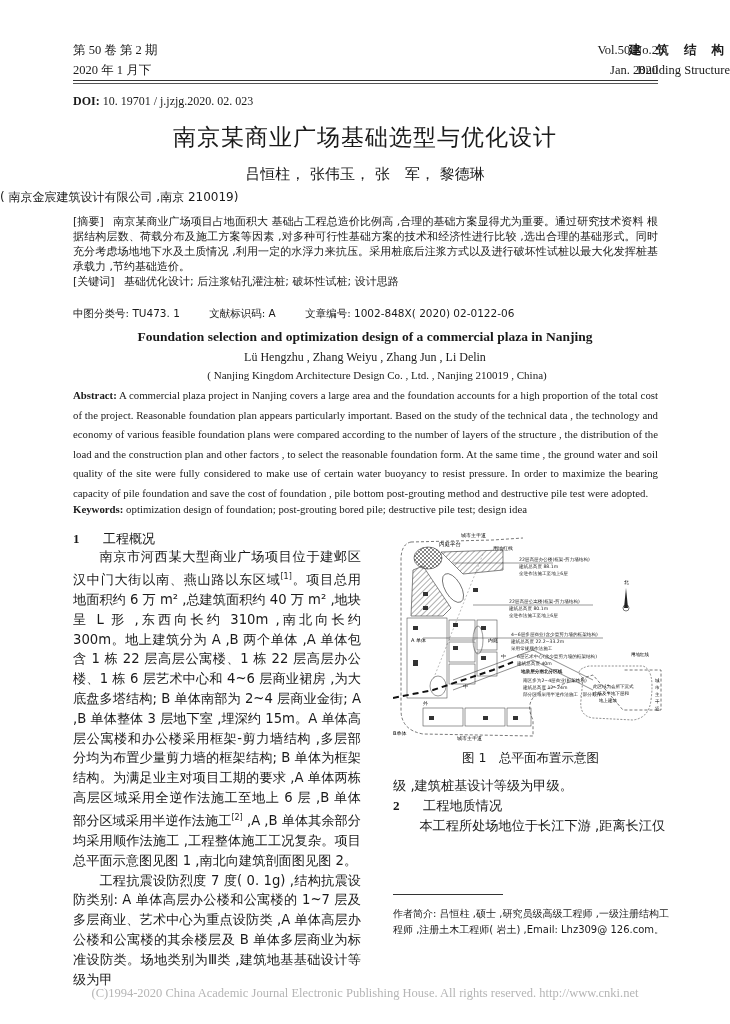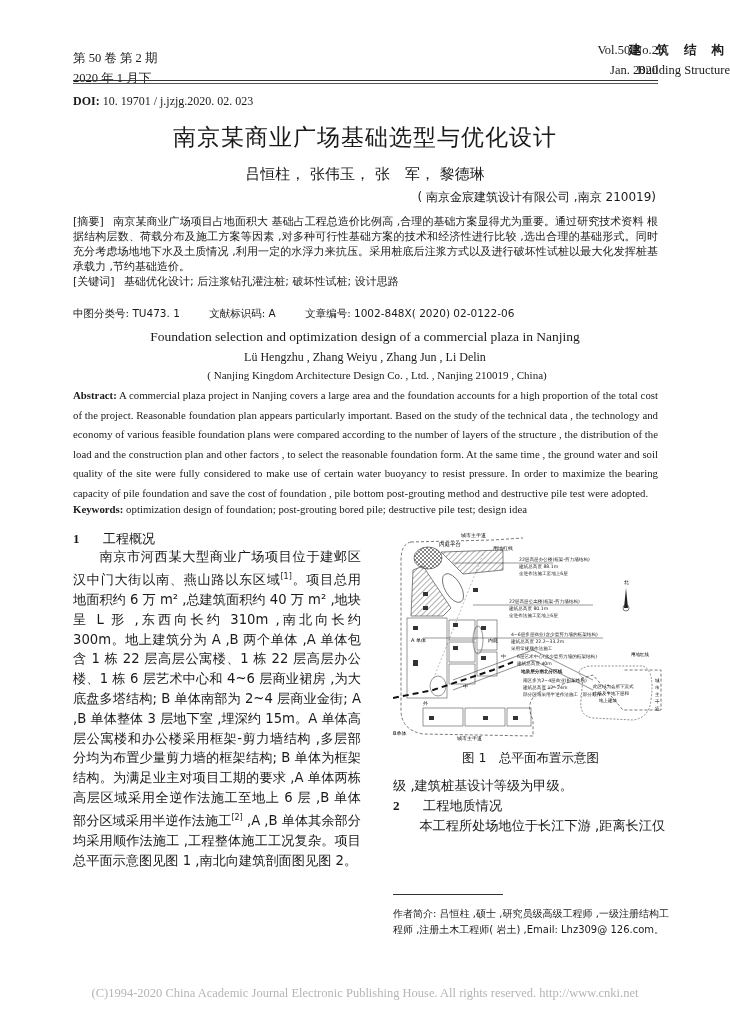--- a/index.html
+++ b/index.html
@@ -3,34 +3,34 @@
 <meta charset="utf-8">
 <style>
   html,body{margin:0;padding:0;background:#fff;}
   body{width:730px;height:1024px;position:relative;overflow:hidden;color:#1a1a1a;
        font-family:"DejaVu Serif","Liberation Serif",serif;}
   .abs{position:absolute;}
   .serif{font-family:"Liberation Serif","DejaVu Serif",serif;}
   .sans{font-family:"DejaVu Sans","Liberation Sans",sans-serif;}
   
   .hdr{font-size:12.5px;line-height:20px;}
-  .hdr-left{left:73px;top:48px;}
+  .hdr-left{left:73px;top:40px;}
   .hdr-center{left:0;width:730px;top:40px;text-align:right;}
   .hdr-right{right:72px;top:40px;text-align:right;}
   .hdr-rule1{left:73px;width:585px;top:80px;height:0;border-top:1.5px solid #333;}
   .hdr-rule2{left:73px;width:585px;top:83px;height:0;border-top:0.8px solid #555;}
   .doi{left:73px;top:94px;font-size:12px;}
   .doi b{font-weight:bold;}
   .title{left:0;width:730px;top:122px;text-align:center;font-size:23px;letter-spacing:1px;}
   .authors{left:0;width:730px;top:165px;text-align:center;font-size:15px;}
-  .affil{left:0;width:656px;top:189px;text-align:right;font-size:12px;}
+  .affil{left:0;width:656px;top:189px;text-align:left;font-size:12px;}
   .abs-cn{left:73px;width:585px;top:214px;font-size:11px;line-height:15px;text-align:justify;}
   .cls-row{left:73px;top:307px;font-size:10.5px;}
   .cls-row span{margin-right:26px;}
-  .en-title{left:0;width:730px;top:329px;text-align:center;font-size:13.5px;font-weight:normal;}
+  .en-title{left:0;width:730px;top:329px;text-align:center;font-size:13.5px;font-weight:bold;}
   .en-authors{left:0;width:730px;top:350px;text-align:center;font-size:12px;}
   .en-affil{left:12px;width:730px;top:369px;text-align:center;font-size:11px;}
   .en-abstract{left:73px;width:585px;top:386px;font-size:10.8px;line-height:19.6px;text-align:justify;}
   .en-abstract b{font-weight:bold;margin-top:28px;}
   .en-kw{left:73px;top:503px;font-size:10.8px;}
   
   .sec1{left:73px;top:530px;font-size:13px;}
   .sec-num{display:inline-block;width:30px;font-weight:bold;}
   .body-left{left:73px;width:288px;top:547px;font-size:13.2px;line-height:19.8px;text-align:justify;}
   .body-left p{margin:0;text-indent:2em;}
@@ -94,20 +94,21 @@
 </div>
 <div class="abs en-kw serif">
   <b>Keywords:</b><span> optimization design of foundation;  post-grouting bored pile;  destructive pile test;  design idea</span>
 </div>
 
 <div class="abs sec1 sans">
   <span class="sec-num serif">1</span><span>工程概况</span>
 </div>
 <div class="abs body-left sans">
   <p><span>南京市河西某大型商业广场项目位于建邺区汉中门大街以南、燕山路以东区域</span><sup>[1]</sup><span>。项目总用地面积约 6 万 m² ,总建筑面积约 40 万 m² ,地块呈 L 形 ,东西向长约 310m ,南北向长约 300m。地上建筑分为 A ,B 两个单体 ,A 单体包含 1 栋 22 层高层公寓楼、1 栋 22 层高层办公楼、1 栋 6 层艺术中心和 4~6 层商业裙房 ,为大底盘多塔结构; B 单体南部为 2~4 层商业金街; A ,B 单体整体 3 层地下室 ,埋深约 15m。A 单体高层公寓楼和办公楼采用框架-剪力墙结构 ,多层部分均为布置少量剪力墙的框架结构; B 单体为框架结构。为满足业主对项目工期的要求 ,A 单体两栋高层区域采用全逆作法施工至地上 6 层 ,B 单体部分区域采用半逆作法施工</span><sup>[2]</sup><span> ,A ,B 单体其余部分均采用顺作法施工 ,工程整体施工工况复杂。项目总平面示意图见图 1 ,南北向建筑剖面图见图 2。</span></p>
+  <p>工程抗震设防烈度 7 度( 0. 1g) ,结构抗震设防类别: A 单体高层办公楼和公寓楼的 1~7 层及多层商业、艺术中心为重点设防类 ,A 单体高层办公楼和公寓楼的其余楼层及 B 单体多层商业为标准设防类。场地类别为Ⅲ类 ,建筑地基基础设计等级为甲</p>
 </div>
 
 <div class="abs figure">
   <svg width="275" height="212" viewBox="0 0 275 212">
     <defs>
       <pattern id="hatch" width="4" height="4" patternUnits="userSpaceOnUse" patternTransform="rotate(45)">
         <line x1="0" y1="0" x2="0" y2="4" stroke="#777" stroke-width="1.2"></line>
       </pattern>
       <pattern id="cross" width="4" height="4" patternUnits="userSpaceOnUse">
         <path d="M0 0L4 4M4 0L0 4" stroke="#666" stroke-width="0.8"></path>

